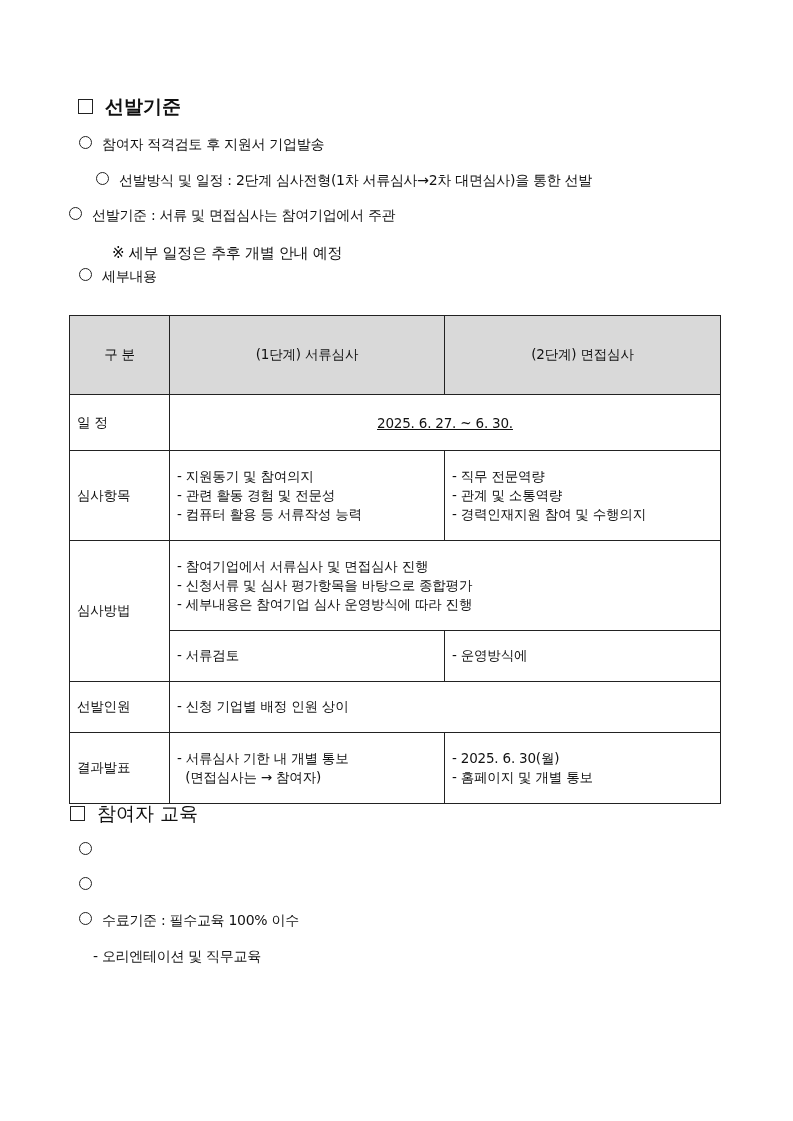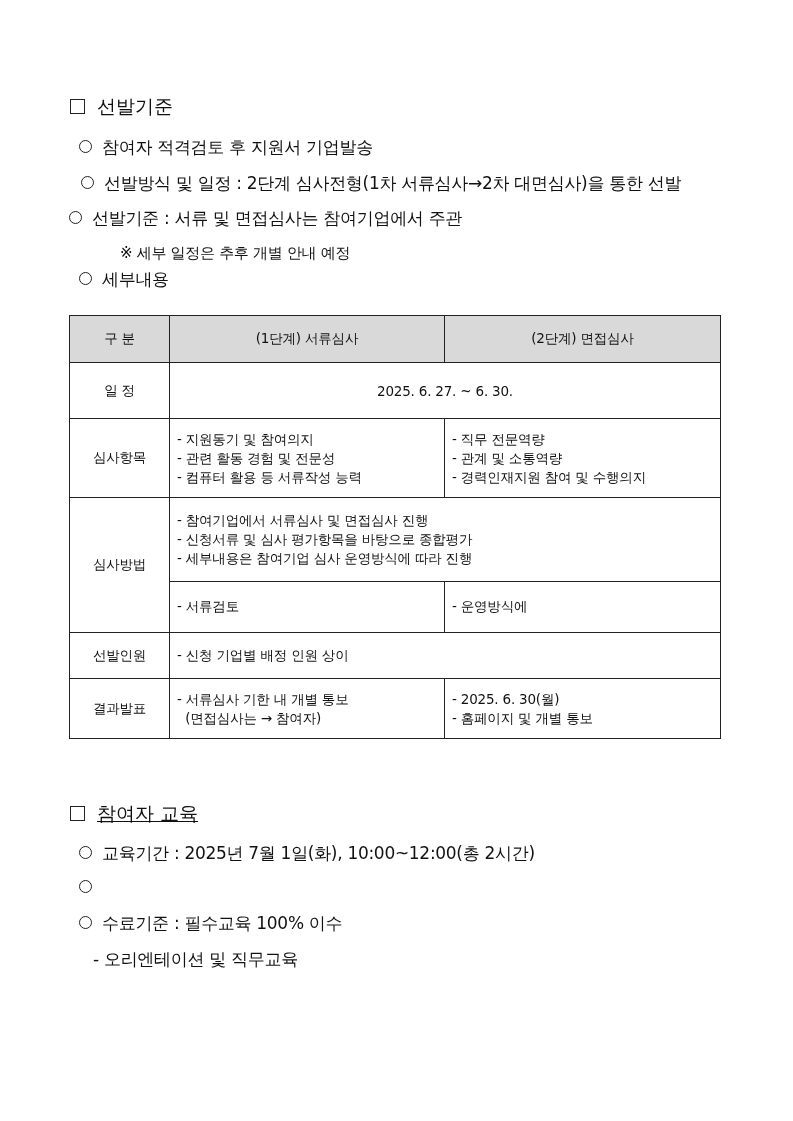--- a/index.html
+++ b/index.html
@@ -1,48 +1,48 @@
 <!DOCTYPE html>
 <html><head>
 <meta charset="utf-8">
 <style>
   html, body { margin: 0; padding: 0; background: #ffffff; }
   body { width: 793px; height: 1121px; position: relative; overflow: hidden;
          font-family: "DejaVu Sans", "Liberation Sans", sans-serif; color: #111; }
   .abs { position: absolute; white-space: nowrap; }
   .h1 { font-size: 19px; }
-  .b1 { font-size: 17px; letter-spacing: -0.3px; text-align: right; }
+  .b1 { font-size: 14px; letter-spacing: -0.3px; text-align: right; }
   .note { font-size: 15px; letter-spacing: -0.3px; }
   .sq { display: inline-block; width: 13px; height: 13px; border: 1.3px solid #222; margin-right: 12px; vertical-align: -1px; }
   .circ { display: inline-block; width: 11px; height: 11px; border: 1.2px solid #222; border-radius: 50%; margin-right: 10px; vertical-align: 0px; }
   table.t { position: absolute; left: 69px; top: 315px; width: 651px; border-collapse: collapse;
             font-size: 13.5px; letter-spacing: -0.2px; table-layout: fixed; }
-  table.t td { border: 1px solid #222; padding: 0 7px; vertical-align: middle; }
+  table.t td { border: 1px solid #222; padding: 16px 7px; vertical-align: middle; }
   table.t { border: 1.6px solid #222; }
   table.t tr.hd td { background: #d9d9d9; text-align: center; height: 46px; border-bottom: 1.4px solid #222; }
-  td.lbl { text-align: center; }
-  td.center { text-align: center; }
+  td.lbl { }
+  td.center { text-align: center; text-decoration: underline; }
   .ln { line-height: 19px; }
 </style>
 </head>
 <body>
 
-<div class="abs h1" style="left:70px; top:94px;">
+<div class="abs h1" style="left:78px; top:94px;font-weight:bold;">
   <span class="sq"></span><span>선발기준</span>
 </div>
 <div class="abs b1" style="left:79px; top:136px;">
   <span class="circ"></span><span>참여자 적격검토 후 지원서 기업발송</span>
 </div>
-<div class="abs b1" style="left:81px; top:172px;">
+<div class="abs b1" style="left:96px; top:172px;">
   <span class="circ"></span><span>선발방식 및 일정 : 2단계 심사전형(1차 서류심사→2차 대면심사)을 통한 선발</span>
 </div>
 <div class="abs b1" style="left:69px; top:207px;">
   <span class="circ"></span><span>선발기준 : 서류 및 면접심사는 참여기업에서 주관</span>
 </div>
-<div class="abs note" style="left:120px; top:244px;text-align:right;">※ 세부 일정은 추후 개별 안내 예정</div>
+<div class="abs note" style="left:112px; top:244px;text-align:right;">※ 세부 일정은 추후 개별 안내 예정</div>
 <div class="abs b1" style="left:79px; top:268px;">
   <span class="circ"></span><span>세부내용</span>
 </div>
 
 <table class="t">
   <colgroup>
       <col style="width:100px">
       <col style="width:275px">
       <col style="width:276px">
     </colgroup>
@@ -92,25 +92,25 @@
       <div style="white-space:pre">  (면접심사는 → 참여자)</div>
     </td>
     <td class="ln">
       <div>- 2025. 6. 30(월)</div>
       <div>- 홈페이지 및 개별 통보</div>
     </td>
   </tr>
 </tbody>
   </table>
 
-<div class="abs h1" style="left:70px; top:801px;text-decoration:underline;">
+<div class="abs h1" style="left:70px; top:801px;">
   <span class="sq"></span><span>참여자 교육</span>
 </div>
 <div class="abs b1" style="left:79px; top:842px;">
-  <span class="circ"></span><span>교육기간 : 2025년 7월 1일(화), 10:00~12:00(총 2시간)</span>
+  <span class="circ"></span>
 </div>
 <div class="abs b1" style="left:79px; top:877px;">
   <span class="circ"></span>
 </div>
 <div class="abs b1" style="left:79px; top:912px;">
   <span class="circ"></span><span>수료기준 : 필수교육 100% 이수</span>
 </div>
 <div class="abs b1" style="left:93px; top:948px;">- 오리엔테이션 및 직무교육</div>
 
 </body></html>

